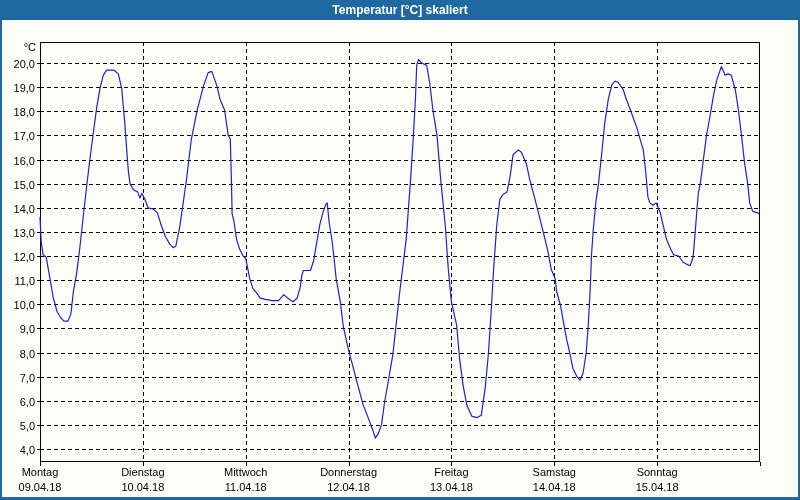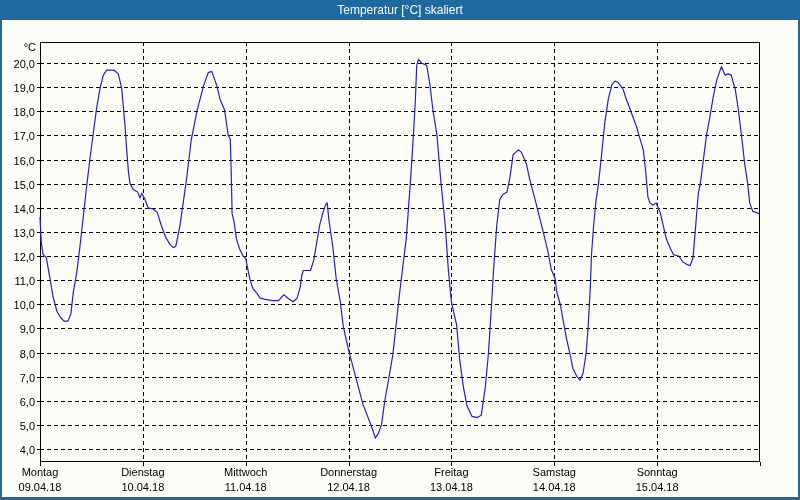--- a/index.html
+++ b/index.html
@@ -8,21 +8,21 @@
     width:800px; height:500px;
     background:#1E69A0;
     font-family:"Liberation Sans","DejaVu Sans",sans-serif;
     overflow:hidden;
   }
   .titlebar {
     position:absolute; left:0; top:0; right:0; height:20px;
     display:flex; align-items:center; justify-content:center;
   }
   .titlebar .title {
-    color:#ffffff; font-size:12px; font-weight:normal; letter-spacing:0px;
+    color:#ffffff; font-size:12px; font-weight:bold; letter-spacing:0px;
   }
   .content {
     position:absolute; left:2px; top:20px; width:796px; height:477px;
     background:#FDFDF8;
   }
   svg text {
     font-family:"Liberation Sans","DejaVu Sans",sans-serif;
     font-size:11px; fill:#000000;
   }
 </style>

